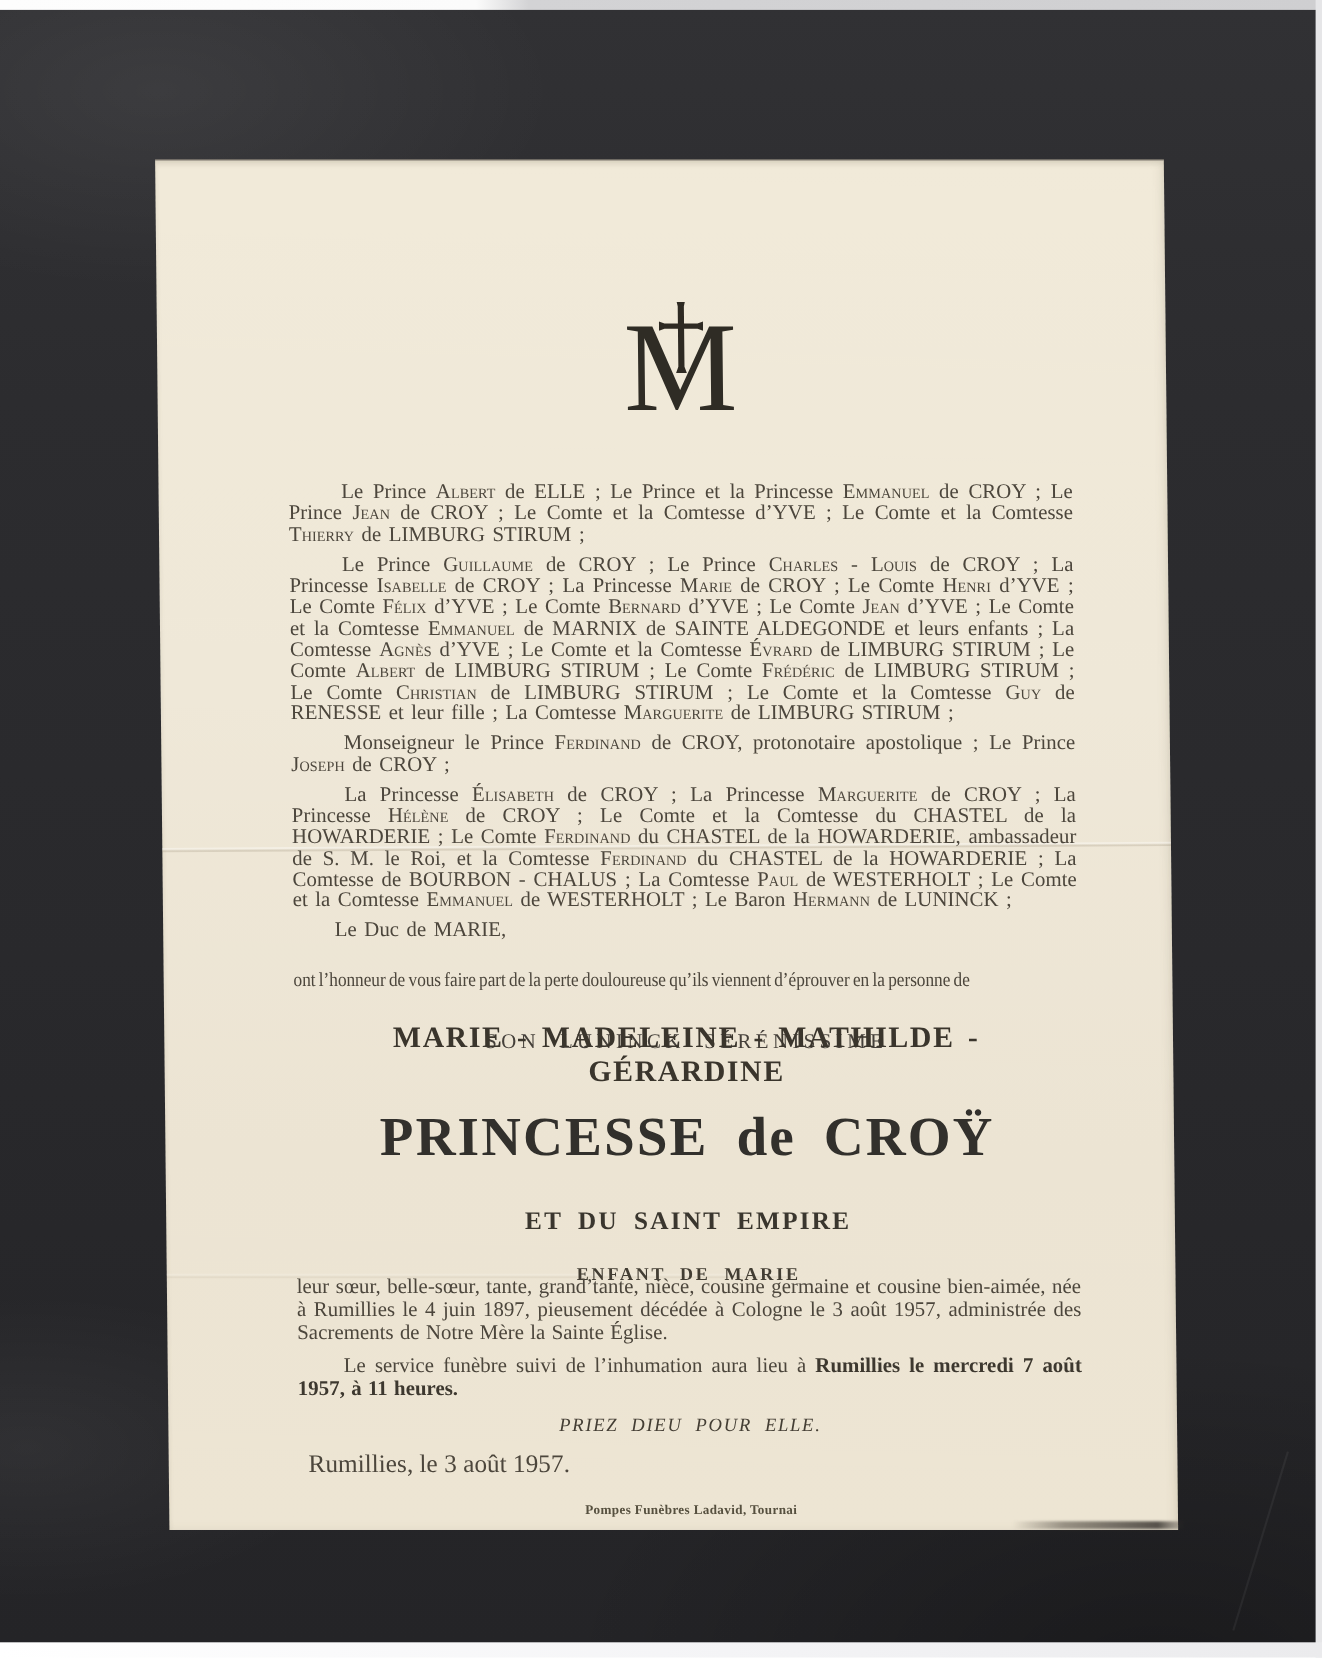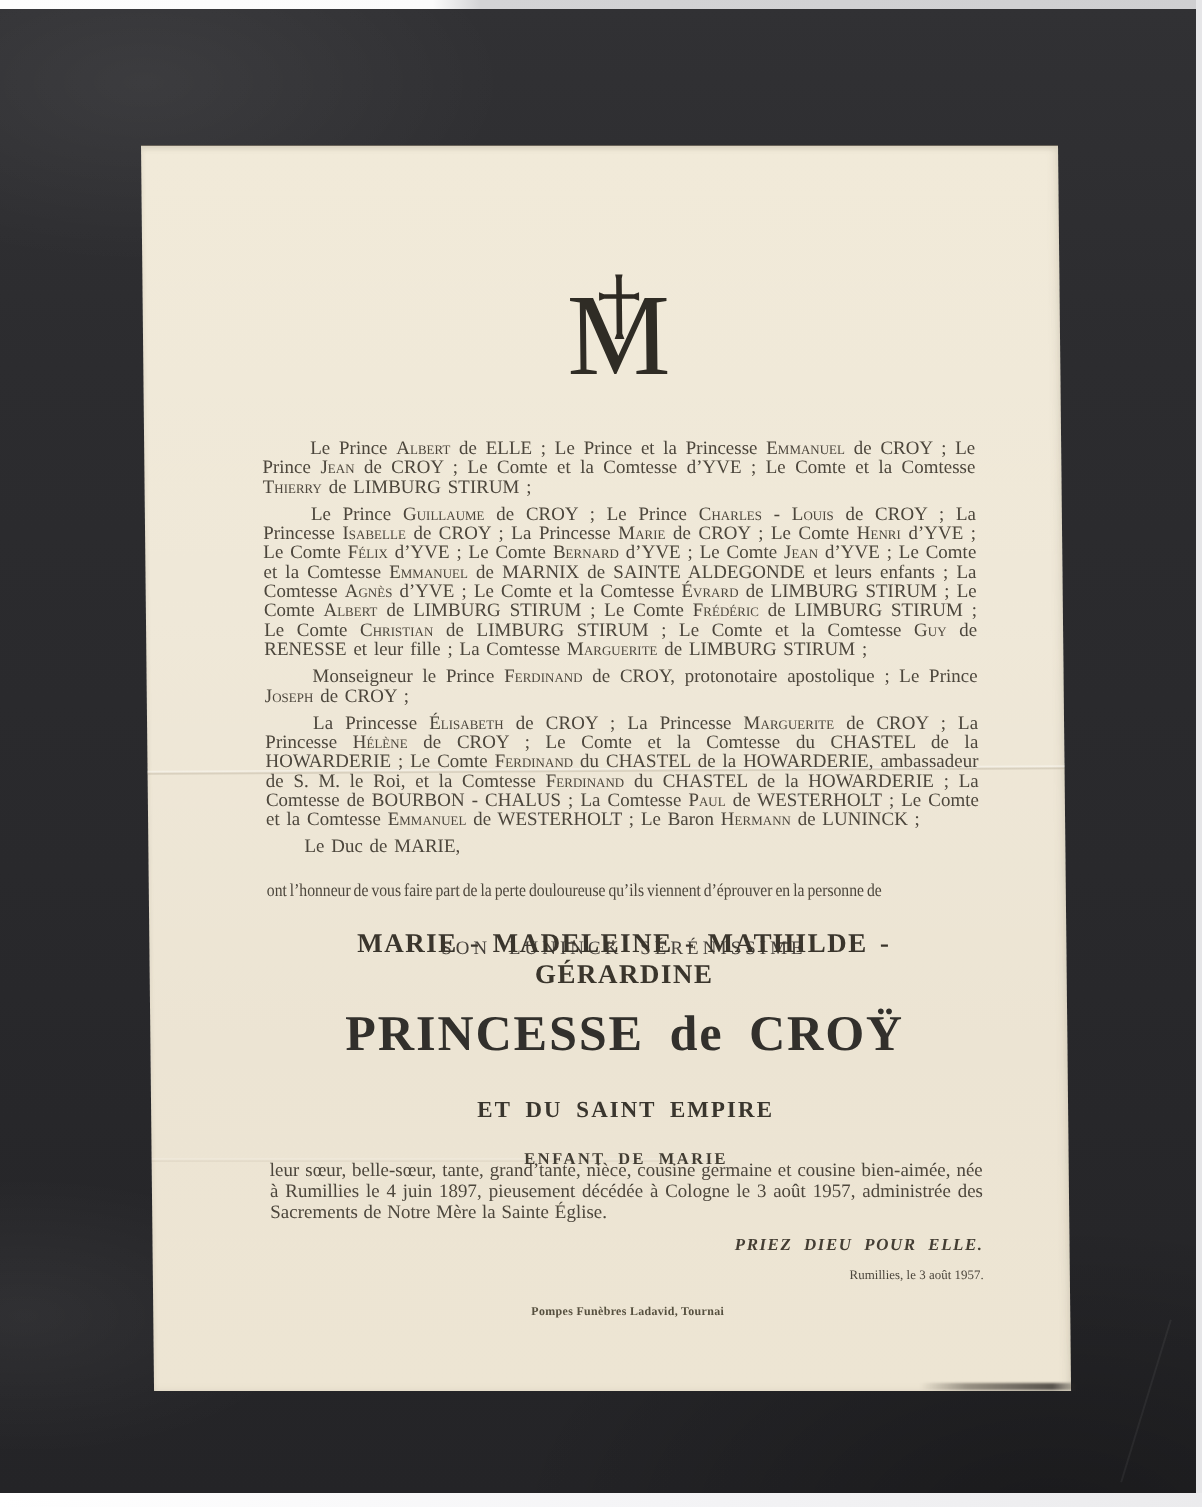--- a/index.html
+++ b/index.html
@@ -67,23 +67,23 @@
   .empire{position:absolute;top:951px;width:100%;text-align:center;
     font-size:23px;font-weight:700;letter-spacing:2px;word-spacing:6px;color:#3a362e;}
   .enfant{position:absolute;top:1003px;width:100%;text-align:center;
     font-size:16.5px;font-weight:700;letter-spacing:2.5px;word-spacing:6px;color:#423d33;}
 
   
   .bottom{position:absolute;top:1013px;left:0;width:713px;}
   .bottom .p{font-size:19px;line-height:21px;word-spacing:1px;}
   .p-service{margin:9px 0 0;text-indent:42px;}
   .p-soeur{margin:0;}
-  .prayer{margin-top:13px;text-align:right;font-style:italic;font-weight:700;
+  .prayer{margin-top:13px;text-align:center;font-style:italic;font-weight:400;
     font-size:17px;letter-spacing:1.5px;word-spacing:6px;color:#443e34;}
-  .dateline{margin-top:12px;padding-left:9px;font-size:13px;color:#4c463c;text-align:right;}
+  .dateline{margin-top:12px;padding-left:9px;font-size:23px;color:#4c463c;}
   .funeral-home{margin-top:21px;text-align:center;font-size:12px;font-weight:700;
     letter-spacing:0.3px;color:#56503f;}
 </style>
 </head>
 <body>
 
 <div class="scan">
 
   <div class="mat">
     <div class="mat-streak"></div>
@@ -112,20 +112,21 @@
       </div>
 
       <div class="hon">SON  LUNINCK  SÉRÉNISSIME</div>
       <div class="names">MARIE - MADELEINE - MATHILDE - GÉRARDINE</div>
       <div class="title-main">PRINCESSE de CROŸ</div>
       <div class="empire">ET DU SAINT EMPIRE</div>
       <div class="enfant">ENFANT DE MARIE</div>
 
       <div class="bottom">
         <p class="p p-soeur"><span>leur sœur, belle-sœur, tante, grand’tante, nièce, cousine germaine et cousine bien-aimée, née à Rumillies le 4 juin 1897, pieusement décédée à Cologne le 3 août 1957, administrée des Sacrements de Notre Mère la Sainte Église.</span></p>
+        <p class="p p-service"><span>Le service funèbre suivi de l’inhumation aura lieu à </span><span class="b">Rumillies le mercredi 7 août 1957, à 11 heures.</span></p>
         <div class="prayer">PRIEZ  DIEU  POUR  ELLE.</div>
         <div class="dateline">Rumillies, le 3 août 1957.</div>
         <div class="funeral-home">Pompes Funèbres Ladavid, Tournai</div>
       </div>
 
     </div>
   </div>
 
   <div class="strip-top"></div>
   <div class="strip-right"></div>

